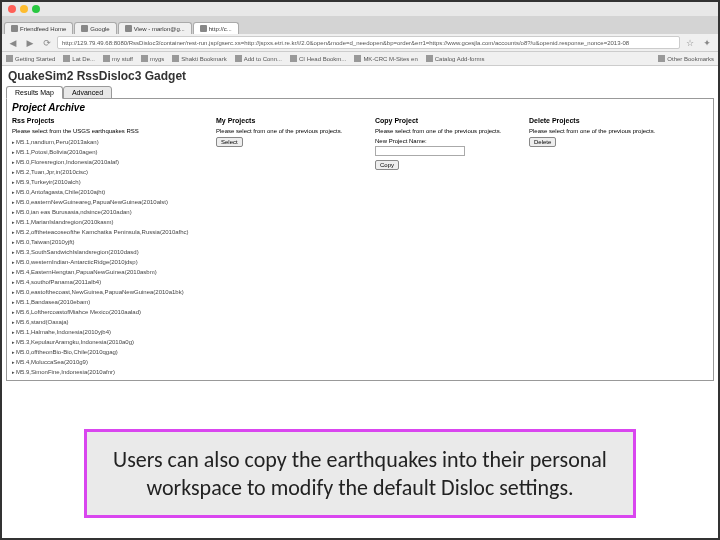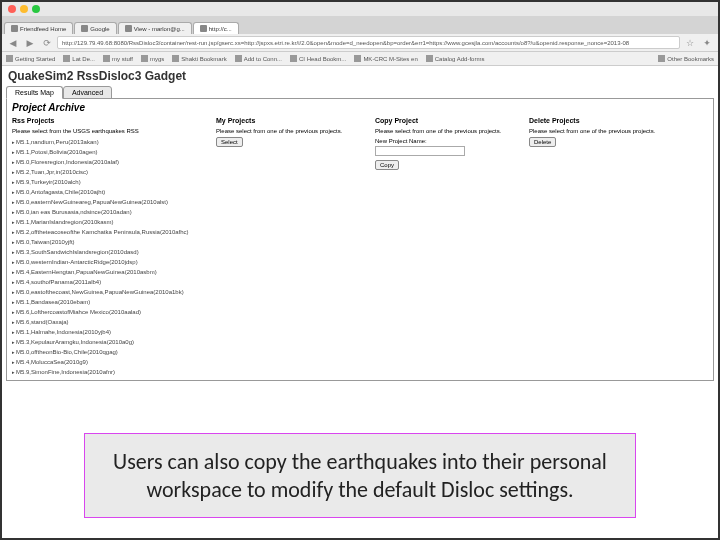--- a/index.html
+++ b/index.html
@@ -28,21 +28,21 @@
 .col{font-size:6px}
 .col1{flex:0 0 200px}.col2{flex:0 0 155px}.col3{flex:0 0 150px}.col4{flex:0 0 150px}
 .col-header{font-weight:bold;font-size:7px;margin-bottom:4px}
 .col-sub{font-size:6px;margin-bottom:3px}
 .tiny-btn{font-size:6px;padding:1px 4px;border:1px solid #888;background:#eee;border-radius:2px;display:inline-block}
 .rss-list{list-style:none}
 .rss-list li{font-size:6px;line-height:10px;color:#444;white-space:nowrap;overflow:hidden}
 .rss-list li:before{content:"▸ ";font-size:5px}
 .field-label{font-size:6px;margin-top:4px}
 .text-field{width:90px;height:10px;border:1px solid #aaa;background:#fff;margin-top:2px}
-.caption-box{position:absolute;left:82px;right:82px;bottom:20px;background:#eaeaea;border:1px solid #d946ef;padding:14px 11px;text-align:center;font-family:Calibri,Arial,sans-serif;font-size:22px;line-height:1.25;color:#222}
+.caption-box{position:absolute;left:82px;right:82px;bottom:20px;background:#eaeaea;border:3px solid #d946ef;padding:14px 11px;text-align:center;font-family:Calibri,Arial,sans-serif;font-size:22px;line-height:1.25;color:#222}
 </style>
 </head>
 <body>
 
 <div class="mac-controls">
   <div class="mac-btn mac-red"></div>
   <div class="mac-btn mac-yellow"></div>
   <div class="mac-btn mac-green"></div>
 </div>
 

